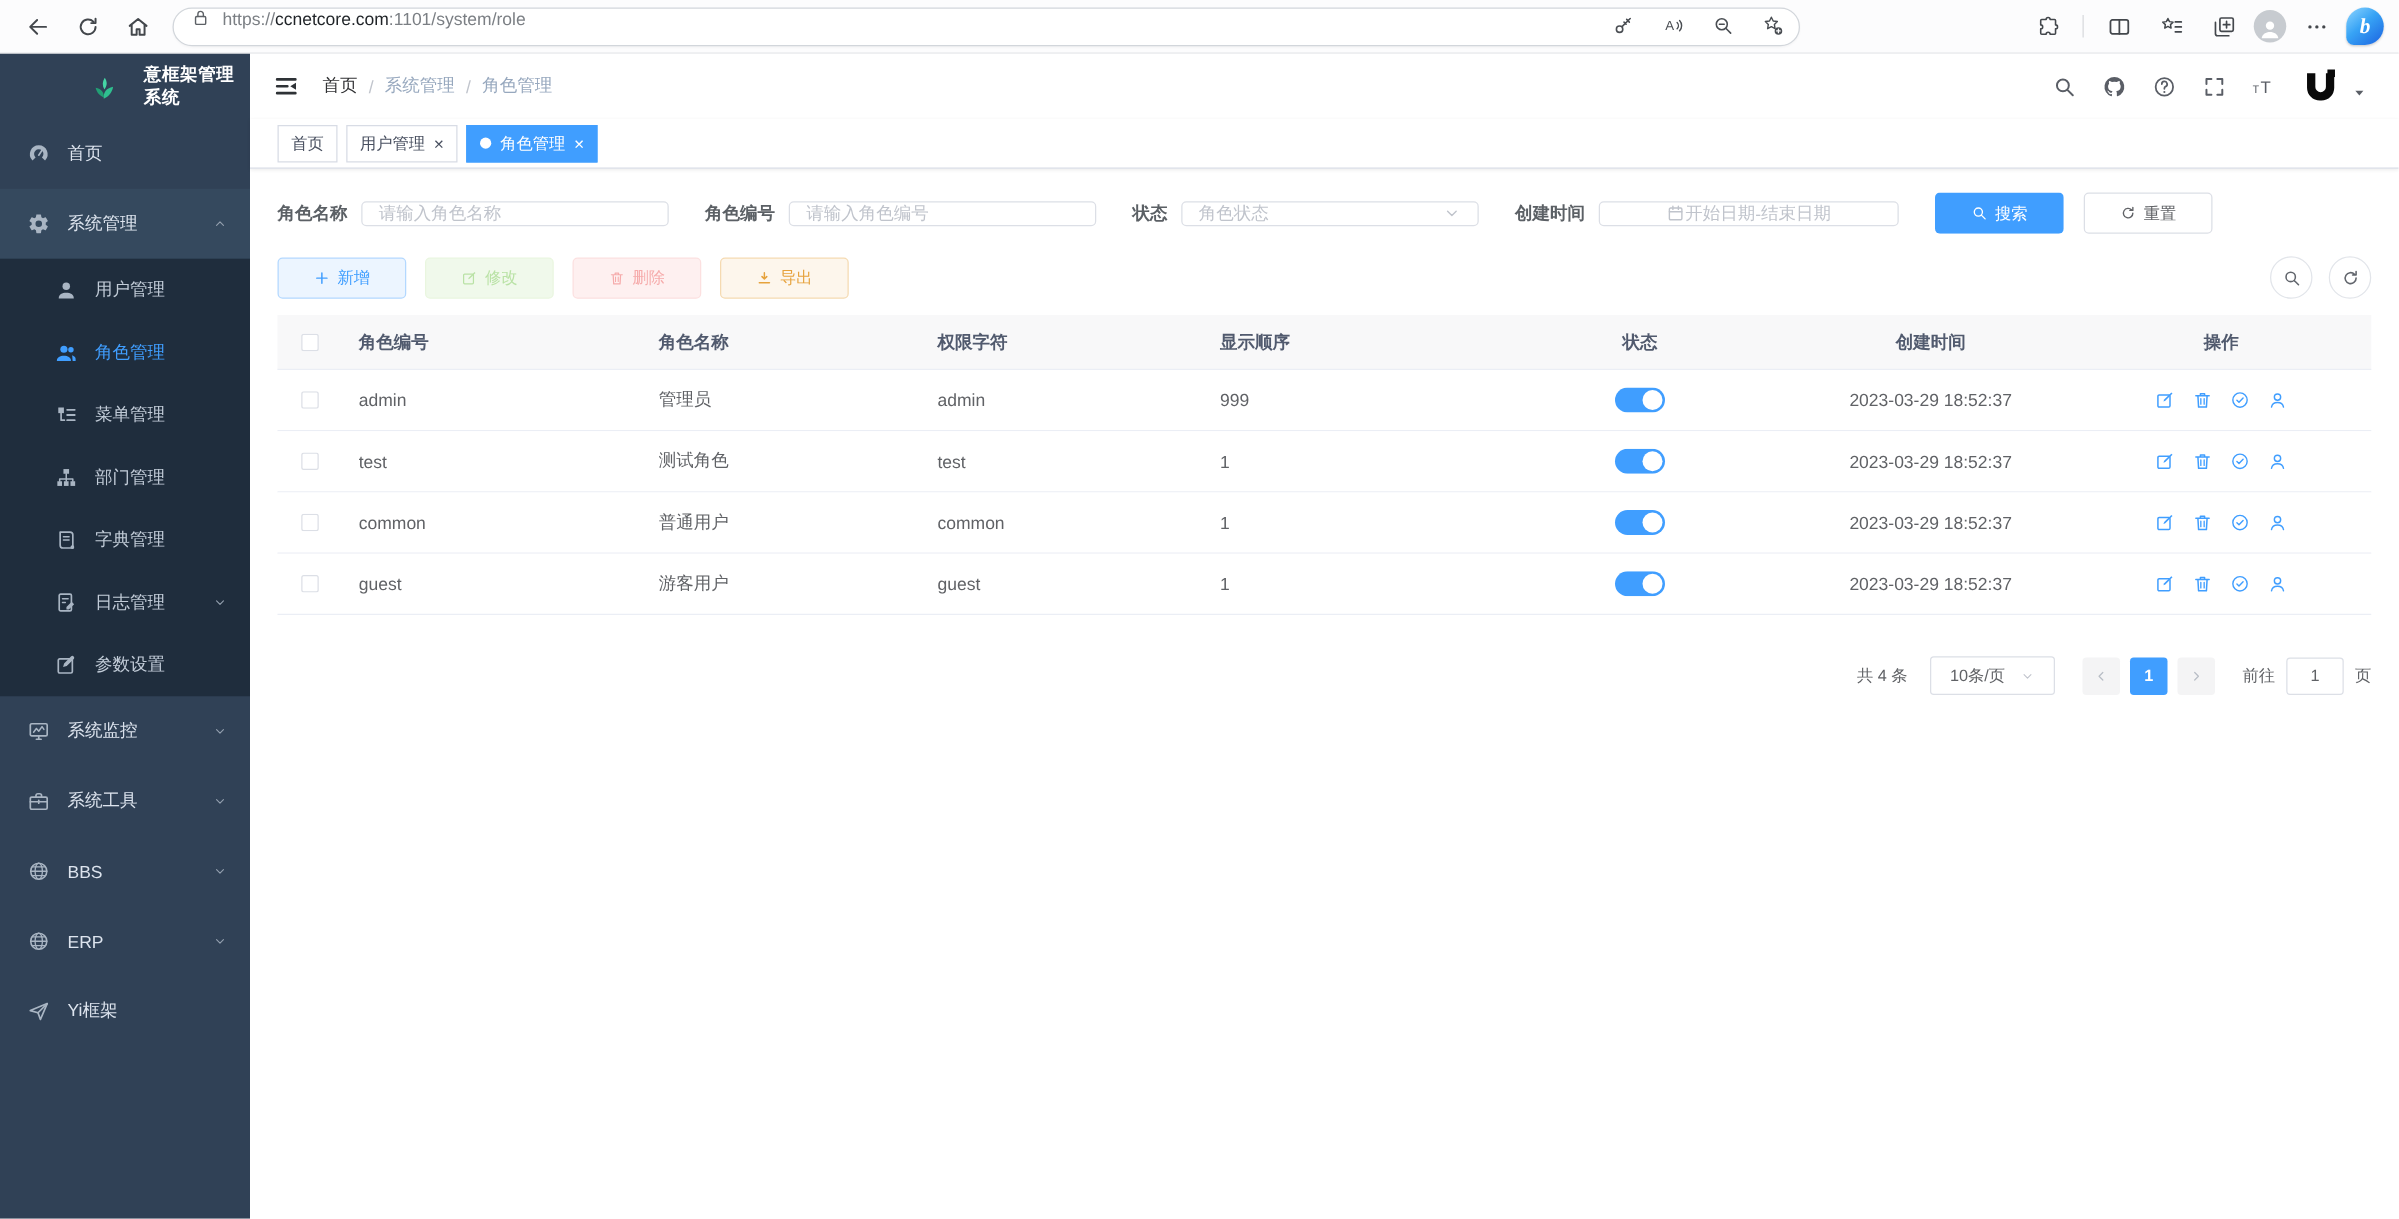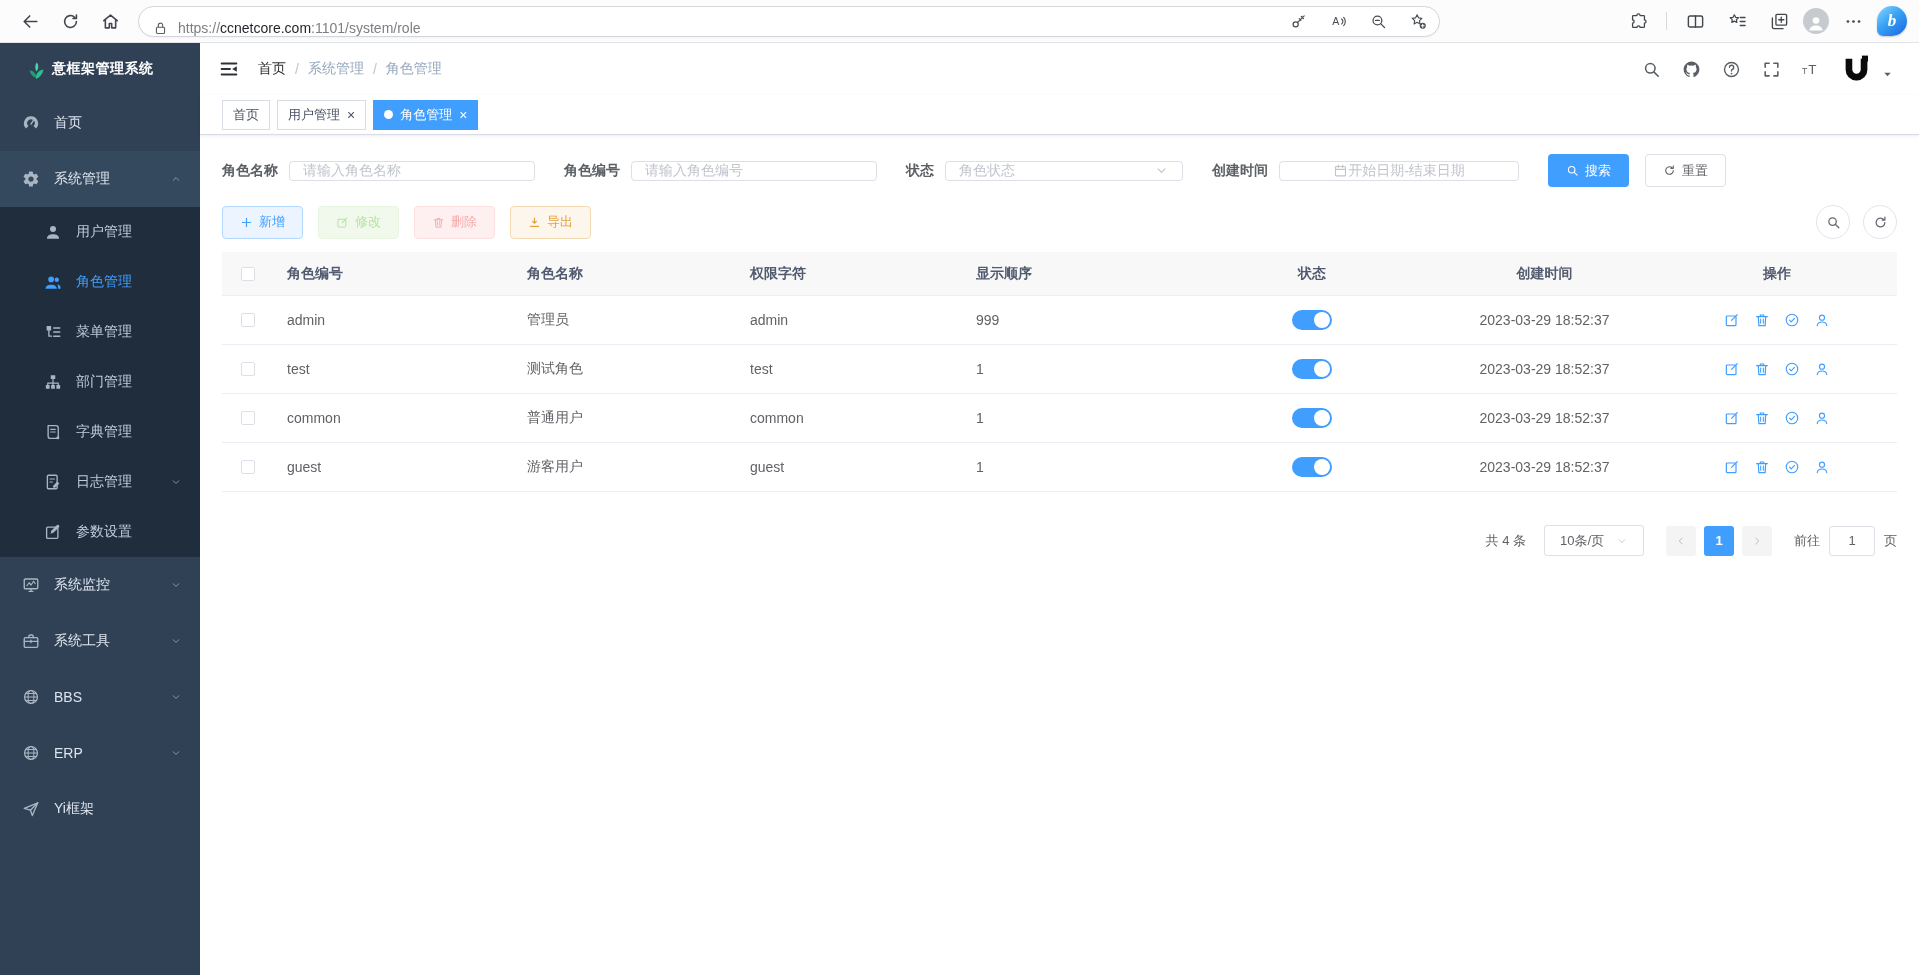--- a/index.html
+++ b/index.html
@@ -8,21 +8,21 @@
   .ic { display:inline-flex; width:16px; height:16px; flex:none; }
   .ic svg { width:100%; height:100%; }
 
   
   .browser { height:43px; background:#fcfcfd; border-bottom:1px solid #e2e4e8;
              display:flex; align-items:center; padding:0 12px; gap:4px; }
   .b-btn { width:36px; height:34px; display:flex; align-items:center; justify-content:center;
            color:#43474c; border-radius:6px; cursor:pointer; }
   .b-btn .ic { width:19px; height:19px; }
   .url-pill { flex:1; max-width:1302px; height:31px; background:#fff; border:1px solid #d2d6db;
-              border-radius:16px; display:flex; align-items:flex-end; padding:0 6px 0 14px; gap:10px;
+              border-radius:16px; display:flex; align-items:flex-start; padding:0 6px 0 14px; gap:10px;
               margin:0 6px; box-shadow:0 1px 2px rgba(0,0,0,.04); }
   .url-pill .lock { width:15px; height:15px; color:#5d6166; }
   .url-text { flex:1; font-size:14px; color:#7b7f84; white-space:nowrap; overflow:hidden; }
   .url-text .host { color:#1f2327; }
   .pill-ic { width:30px; height:28px; display:flex; align-items:center; justify-content:center;
              color:#4a4e53; border-radius:5px; cursor:pointer; }
   .pill-ic .ic { width:17px; height:17px; }
   .chrome-right { margin-left:auto; display:flex; align-items:center; gap:6px; }
   .vdiv { width:1px; height:18px; background:#d7d9dd; margin:0 4px; }
   .avatar { width:26px; height:26px; border-radius:50%; background:#c7cbd0; color:#fff;
@@ -32,21 +32,21 @@
           background:linear-gradient(140deg,#8fd6ff 0%,#37a3f5 45%,#1b62e0 100%);
           color:#fff; font-weight:bold; font-style:italic; font-size:17px;
           display:flex; align-items:center; justify-content:center; cursor:pointer;
           box-shadow:0 1px 2px rgba(0,0,0,.2); font-family:"Liberation Serif",serif; }
 
   
   .app { display:flex; height:932px; }
 
   
   .sidebar { width:200px; background:#304156; flex:none; overflow:hidden; }
-  .logo { height:52px; display:flex; align-items:center; gap:4px; padding-left:24px; }
+  .logo { height:52px; display:flex; align-items:center; gap:20px; padding-left:24px;margin-left:47px; }
   .logo .ic { width:24px; height:24px; }
   .logo-title { color:#fff; font-weight:bold; font-size:14px; letter-spacing:.5px; }
   .m-item { height:56px; display:flex; align-items:center; gap:14px; padding:0 18px 0 22px;
             font-size:14px; color:#dde4ee; cursor:pointer; }
   .m-item .ic { width:18px; height:18px; color:#a9b5c3; }
   .m-item.open { background:#35495e; }
   .m-item .arrow { margin-left:auto; width:12px; height:12px; color:#94a0af; }
   .submenu { background:#1f2d3d; }
   .submenu .m-item { height:50px; padding-left:44px; color:#c2ccd8; }
   .m-item.active { color:#409eff; }
@@ -79,21 +79,21 @@
   .filters { display:flex; align-items:center; margin-bottom:18px; }
   .f-group { display:flex; align-items:center; margin-right:29px; }
   .f-label { font-size:14px; font-weight:bold; color:#5b6065; margin-right:11px; white-space:nowrap; }
   .inp { height:20px; border:1px solid #dcdfe6; border-radius:4px; background:#fff;
          display:flex; align-items:center; padding:0 13px; font-size:14px; color:#c0c4cc; }
   .inp.w-name { width:246px; }
   .inp.w-sel { width:238px; justify-content:space-between; }
   .inp.date { width:240px; justify-content:center; padding:0 0; }
   .inp .ic { width:15px; height:15px; color:#c0c4cc; }
   .btn { height:33px; border-radius:4px; font-size:13px; display:inline-flex; align-items:center;
-         gap:6px; padding:0 17px; cursor:pointer; border:1px solid transparent; white-space:nowrap; }
+         gap:6px; padding:0 28px; cursor:pointer; border:1px solid transparent; white-space:nowrap; }
   .btn .ic { width:13px; height:13px; }
   .btn-primary { background:#409eff; color:#fff; }
   .btn-plain { background:#fff; border-color:#dcdfe6; color:#606266; }
   .btn-add { background:#ecf5ff; border-color:#b3d8ff; color:#409eff; }
   .btn-edit { background:#f0f9eb; border-color:#e9f6df; color:#b9e2a5; cursor:not-allowed; }
   .btn-del { background:#fef0f0; border-color:#fce0e0; color:#f6abab; cursor:not-allowed; }
   .btn-export { background:#fdf6ec; border-color:#f5dab1; color:#e6a23c; }
   .mr16 { margin-right:16px; }
 
   .toolbar { display:flex; align-items:center; gap:15px; margin-bottom:13px; }

